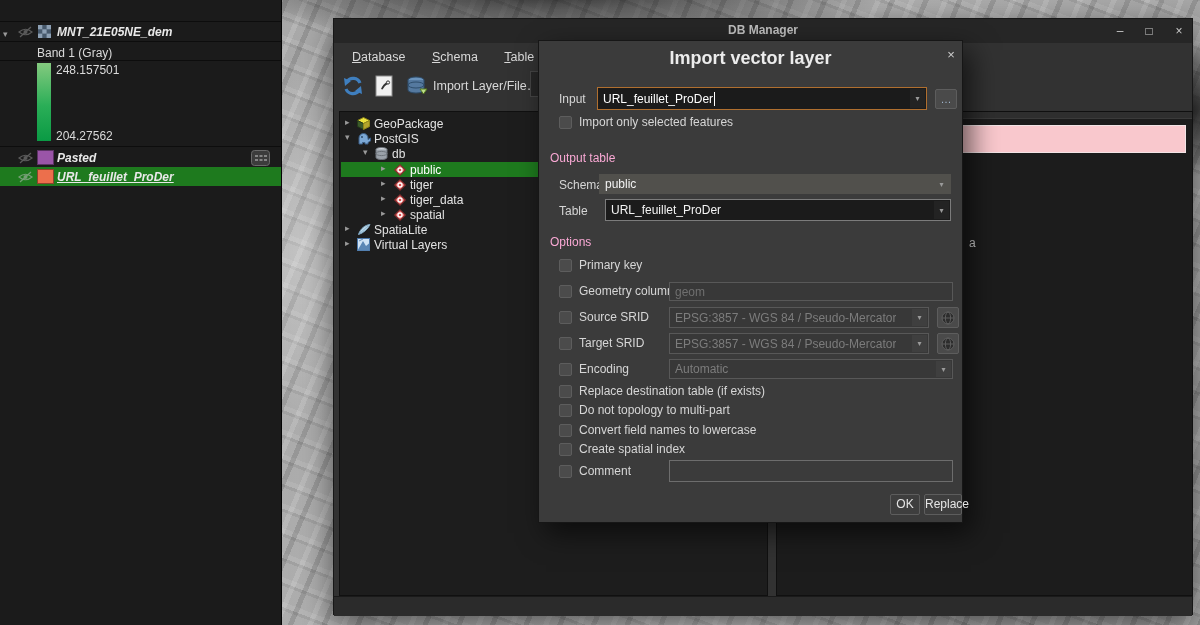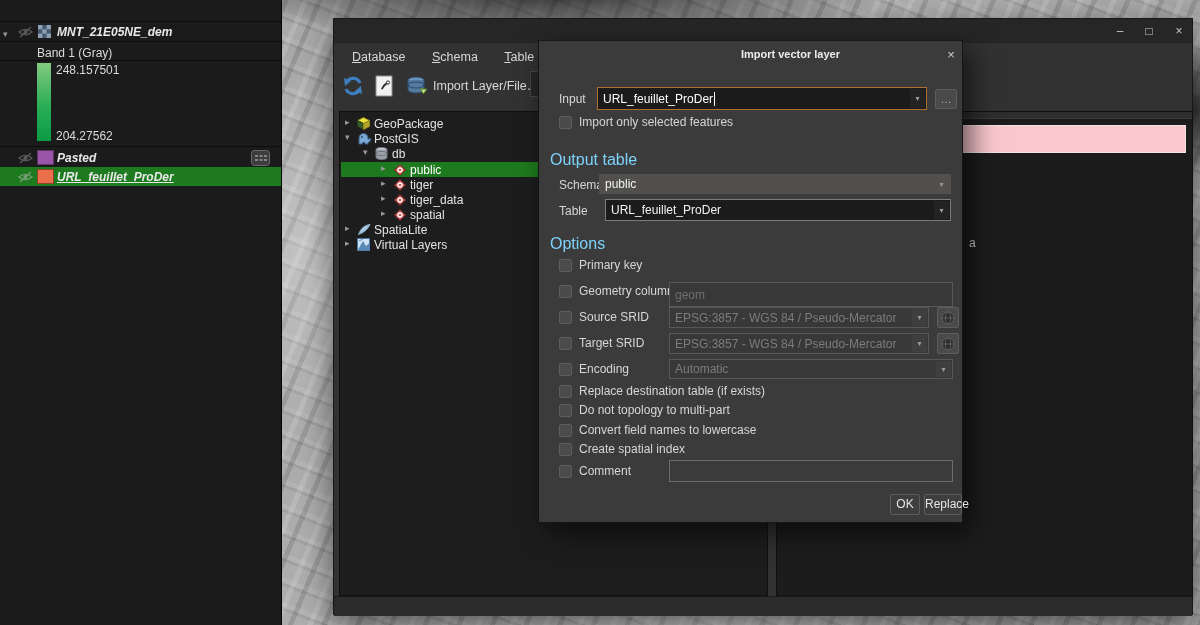--- a/index.html
+++ b/index.html
@@ -55,24 +55,24 @@
   #partial-info-text{left:192px;top:124px;font-size:12px;color:#cfcfcf;}
   #dbm-statusbar{left:0;top:577px;width:100%;height:19px;background:#2b2b2b;border-top:1px solid #1a1a1a;}
   .tree-row{position:absolute;left:1px;width:427px;height:15px;font-size:12px;color:#e2e2e2;}
   .tree-row.tsel{background:#1e7a1e;color:#fff;}
   .tarrow{position:absolute;top:1px;font-size:9px;color:#9a9a9a;}
   .ticon{position:absolute;top:1px;}
   .tlabel{position:absolute;top:1px;white-space:nowrap;}
   
   #dialog{left:538px;top:40px;width:425px;height:483px;background:#3b3b3b;border:1px solid #161616;
           box-shadow:8px 10px 26px rgba(0,0,0,.6);box-sizing:border-box;z-index:5;}
-  #dialog-title{left:0;top:7px;width:100%;text-align:center;font-size:11px;font-weight:bold;color:#ececec;padding-left:40px;}
+  #dialog-title{left:0;top:7px;width:100%;text-align:center;font-size:18px;font-weight:bold;color:#ececec;}
   #dialog-close{left:404px;top:6px;width:16px;height:16px;color:#cfcfcf;font-size:13px;text-align:center;line-height:16px;}
   .dlabel{position:absolute;font-size:12px;color:#d6d6d6;white-space:nowrap;}
-  .dheader{position:absolute;font-size:16px;color:#7dd3fc;}
+  .dheader{position:absolute;font-size:12px;color:#f9a8d4;}
   .field{position:absolute;box-sizing:border-box;font-size:12px;display:flex;align-items:center;}
   .combo-dark{background:#1b1b1b;border:1px solid #7c7c7c;color:#f2f2f2;}
   .combo-focus{background:#1b1b1b;border:1px solid #b06f2f;color:#fff;}
   .combo-light{background:#51504c;border:1px solid #51504c;color:#f2f2f2;}
   .combo-dis{background:#383838;border:1px solid #585858;color:#7c7c7c;}
   .input-dis{background:#383838;border:1px solid #585858;color:#787878;}
   .input-en{background:#3b3b3b;border:1px solid #6d6d6d;}
   .fieldtext{padding-left:5px;white-space:nowrap;overflow:hidden;}
   .combo-arrow{position:absolute;right:1px;top:1px;bottom:1px;width:15px;display:flex;align-items:center;justify-content:center;color:#9a9a9a;font-size:8px;background:rgba(255,255,255,.04);}
   .caret{display:inline-block;width:1px;height:14px;background:#fff;margin-left:1px;vertical-align:middle;}
@@ -161,20 +161,21 @@
     <span class="cell" style="left:37px">
       <span class="swatch" style="background:#ec6f4c"></span>
     </span>
     <span class="cell layer-name italic underline" style="left:57px">URL_feuillet_ProDer</span>
   </div>
 </div>
 
 <div id="dbm" class="abs">
 
   <div id="dbm-titlebar" class="abs">
+    <div id="dbm-title" class="abs">DB Manager</div>
     <div class="winbtn abs" style="left:777px">–</div>
     <div class="winbtn abs" style="left:806px">□</div>
     <div class="winbtn abs" style="left:836px">×</div>
   </div>
 
   <div id="dbm-menubar" class="abs">
     <span class="menu-item">Database</span>
     <span class="menu-item">Schema</span>
     <span class="menu-item">Table</span>
   </div>
@@ -357,21 +358,21 @@
     <span class="combo-arrow">▾</span>
   </div>
 
   <div class="dheader" style="left:11px;top:194px">Options</div>
 
   <div class="checkbox" style="left:20px;top:218px"></div>
   <div class="cblabel" style="left:40px;top:217px">Primary key</div>
 
   <div class="checkbox" style="left:20px;top:244px"></div>
   <div class="cblabel" style="left:40px;top:243px">Geometry column</div>
-  <div class="field input-dis" style="left:130px;top:241px;width:284px;height:25px">
+  <div class="field input-dis" style="left:130px;top:241px;width:284px;height:19px">
     <span class="fieldtext" style="color:#6f6f6f">geom</span>
   </div>
 
   <div class="checkbox" style="left:20px;top:270px"></div>
   <div class="cblabel" style="left:40px;top:269px">Source SRID</div>
   <div class="field combo-dis" style="left:130px;top:266px;width:260px;height:21px">
     <span class="fieldtext">EPSG:3857 - WGS 84 / Pseudo-Mercator</span>
     <span class="combo-arrow">▾</span>
   </div>
   <div class="sqbtn" style="left:398px;top:266px;width:22px;height:21px">

